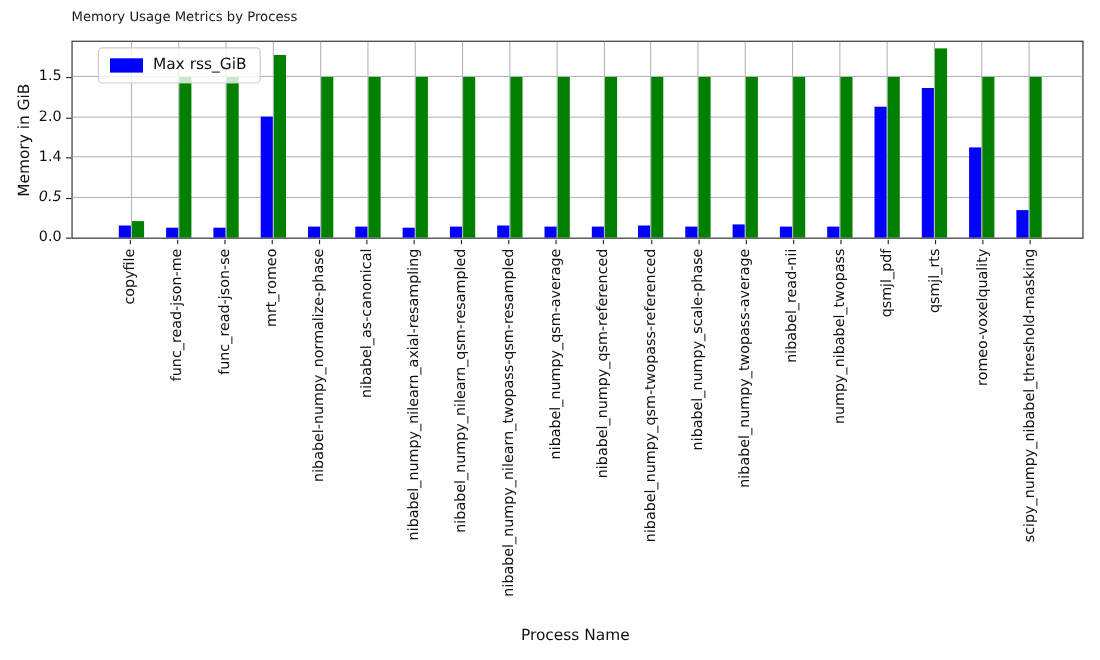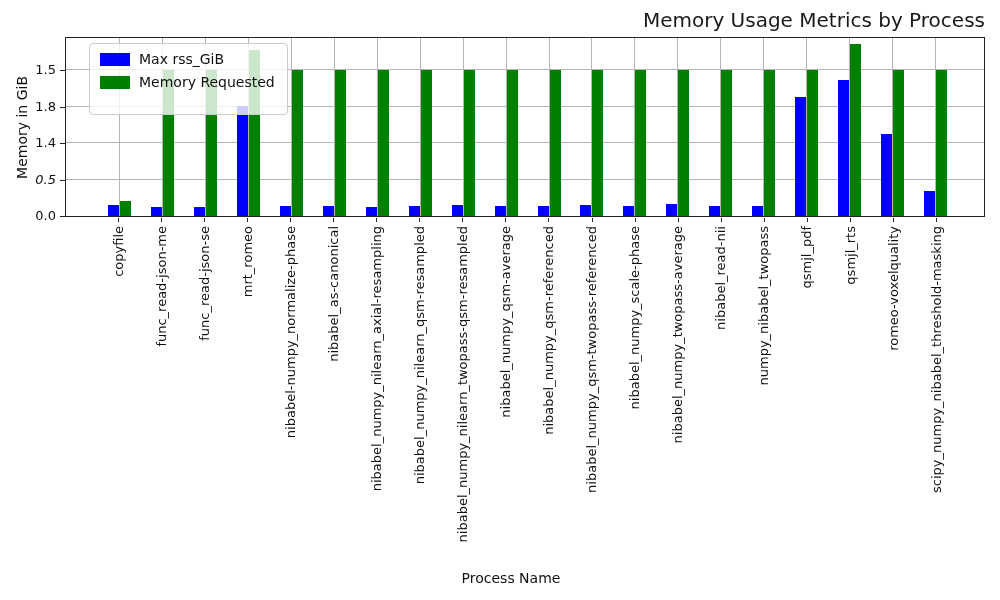--- a/index.html
+++ b/index.html
@@ -2,21 +2,21 @@
 <html><head>
 <meta charset="utf-8">
 <style>
   html,body { margin:0; padding:0; background:#ffffff; }
   .figure {
     position:relative; width:1000px; height:600px; background:#ffffff;
     font-family:"DejaVu Sans", sans-serif; color:#1a1a1a; overflow:hidden;
   }
   .title {
     position:absolute; left:65px; top:8px; width:920px;
-    text-align:right; font-size:20px; color:#1a1a1a;
+    text-align:left; font-size:12px; color:#1a1a1a;
   }
   .plot {
     position:absolute; left:65px; top:37px; width:920px; height:180px;
     border:1px solid #222; box-sizing:border-box; background:#ffffff;
   }
   .hgrid { position:absolute; left:0; right:0; height:1px; background:#b5b5b5; z-index:1; }
   .groups {
     position:absolute; left:0; right:0; top:0; bottom:0;
     display:flex; padding:0 27px 0 32px;
   }
@@ -26,21 +26,21 @@
     margin-left:-0.5px; background:#b5b5b5; z-index:1;
   }
   .bars {
     position:absolute; left:0; right:0; bottom:0;
     display:flex; justify-content:center; align-items:flex-end; gap:1px; z-index:2;
   }
   .bar { width:11px; }
   .legend {
     position:absolute; left:23px; top:5px; z-index:5;
     background:rgba(255,255,255,0.8); border:1px solid #cccccc; border-radius:4px;
-    padding:7px 12px 24px 10px; display:flex; flex-direction:column; gap:7px;
+    padding:7px 12px 8px 10px; display:flex; flex-direction:column; gap:7px;
   }
   .legend-row { display:flex; align-items:center; gap:9px; }
   .swatch { width:30px; height:13px; flex:0 0 auto; }
   .legend-label { font-size:14px; color:#111; white-space:nowrap; }
   .ytick-mark { position:absolute; left:60px; width:5px; height:1px; background:#222; }
   .ytick-label {
     position:absolute; left:18px; width:38px; text-align:right;
     font-size:13px; color:#111;
   }
   .ylabel-wrap {
@@ -55,43 +55,39 @@
     position:absolute; left:65px; top:218px; width:920px;
     display:flex; padding:0 27px 0 32px; box-sizing:border-box;
   }
   .xtick { flex:1 1 0; display:flex; flex-direction:column; align-items:center; }
   .xtick-mark { width:1px; height:4px; background:#222; }
   .xtick-text {
     margin-top:4px; writing-mode:vertical-rl; transform:rotate(180deg);
     font-size:13px; line-height:1.05; color:#111; white-space:nowrap;
   }
   .xlabel {
-    position:absolute; left:51px; top:570px; width:920px;
+    position:absolute; left:63px; top:570px; width:920px;
     text-align:center; font-size:14px; color:#111;
   }
 </style>
 </head>
 <body>
 
 <div class="figure">
   <div class="title">Memory Usage Metrics by Process</div>
 
   <div class="ylabel-wrap">
     <span class="ylabel">Memory in GiB</span>
   </div>
 
   <div class="plot">
     <div class="legend">
       <div class="legend-row">
         <span class="swatch" style="background: rgb(0, 0, 255);"></span>
         <span class="legend-label">Max rss_GiB</span>
-      </div>
-      <div class="legend-row">
-        <span class="swatch" style="background: rgb(0, 128, 0);"></span>
-        <span class="legend-label">Memory Requested</span>
       </div>
     </div>
     <div class="hgrid" style="bottom: 36.4754px;"></div>
       <div class="hgrid" style="bottom: 72.9508px;"></div>
       <div class="hgrid" style="bottom: 109.426px;"></div>
       <div class="hgrid" style="bottom: 145.902px;"></div>
       <div class="groups">
         <div class="group">
           <div class="vgrid"></div>
           <div class="bars">
@@ -318,16 +314,16 @@
       </div>
     </div>
   <div class="xlabel">Process Name</div>
 <div class="ytick-mark" style="top: 216px;"></div>
     <div class="ytick-label" style="top: 208px;">0.0</div>
     <div class="ytick-mark" style="top: 179.525px;"></div>
     <div class="ytick-label" style="top: 171.525px; font-style: italic;">0.5</div>
     <div class="ytick-mark" style="top: 143.049px;"></div>
     <div class="ytick-label" style="top: 135.049px;">1.4</div>
     <div class="ytick-mark" style="top: 106.574px;"></div>
-    <div class="ytick-label" style="top: 98.5738px;">1.8</div>
+    <div class="ytick-label" style="top: 98.5738px;">2.0</div>
     <div class="ytick-mark" style="top: 70.0984px;"></div>
     <div class="ytick-label" style="top: 62.0984px;">1.5</div>
   </div>
 
 </body></html>

